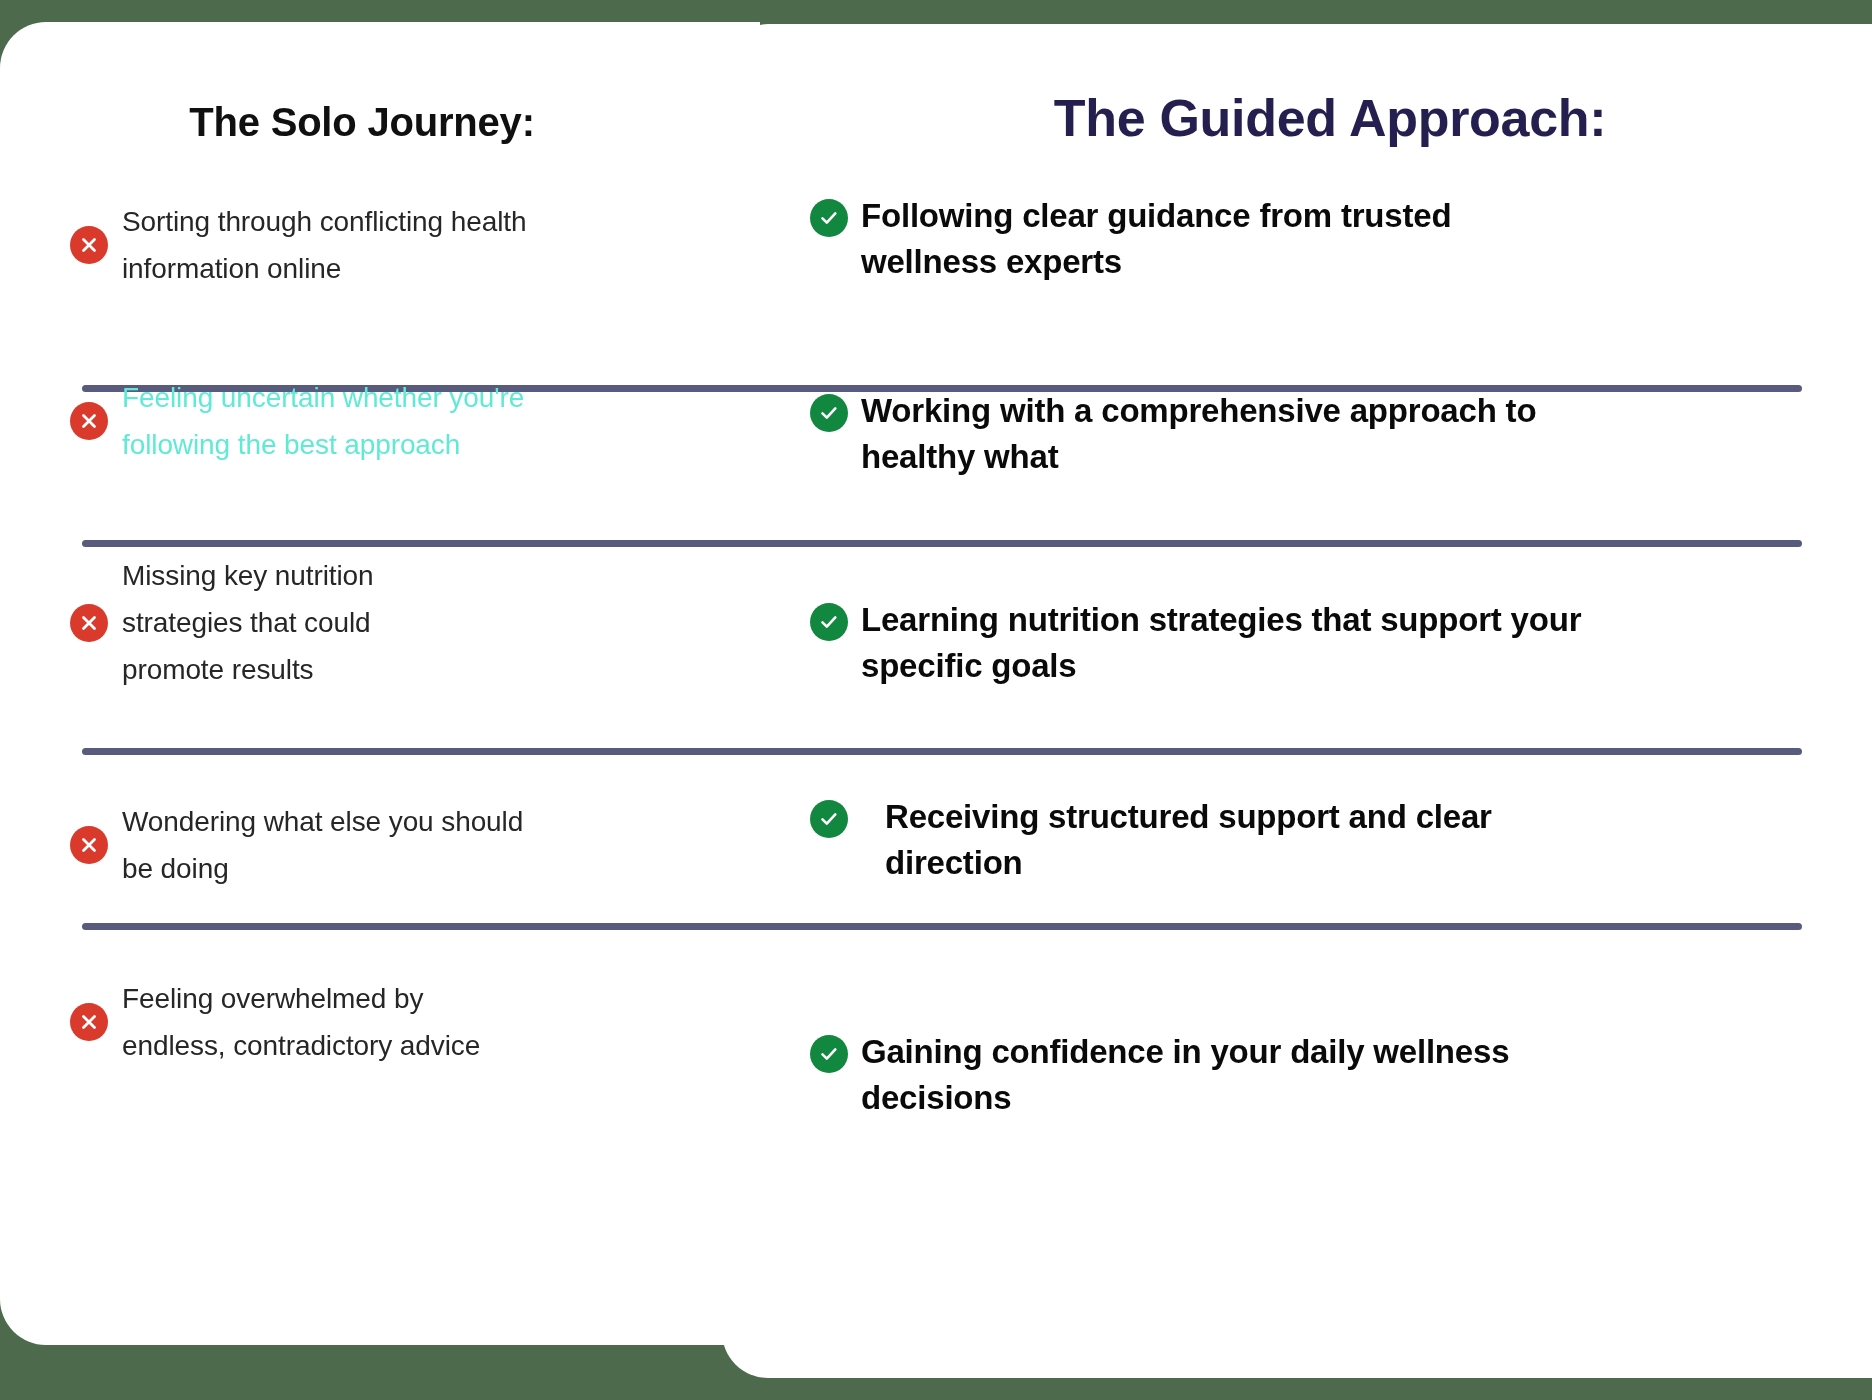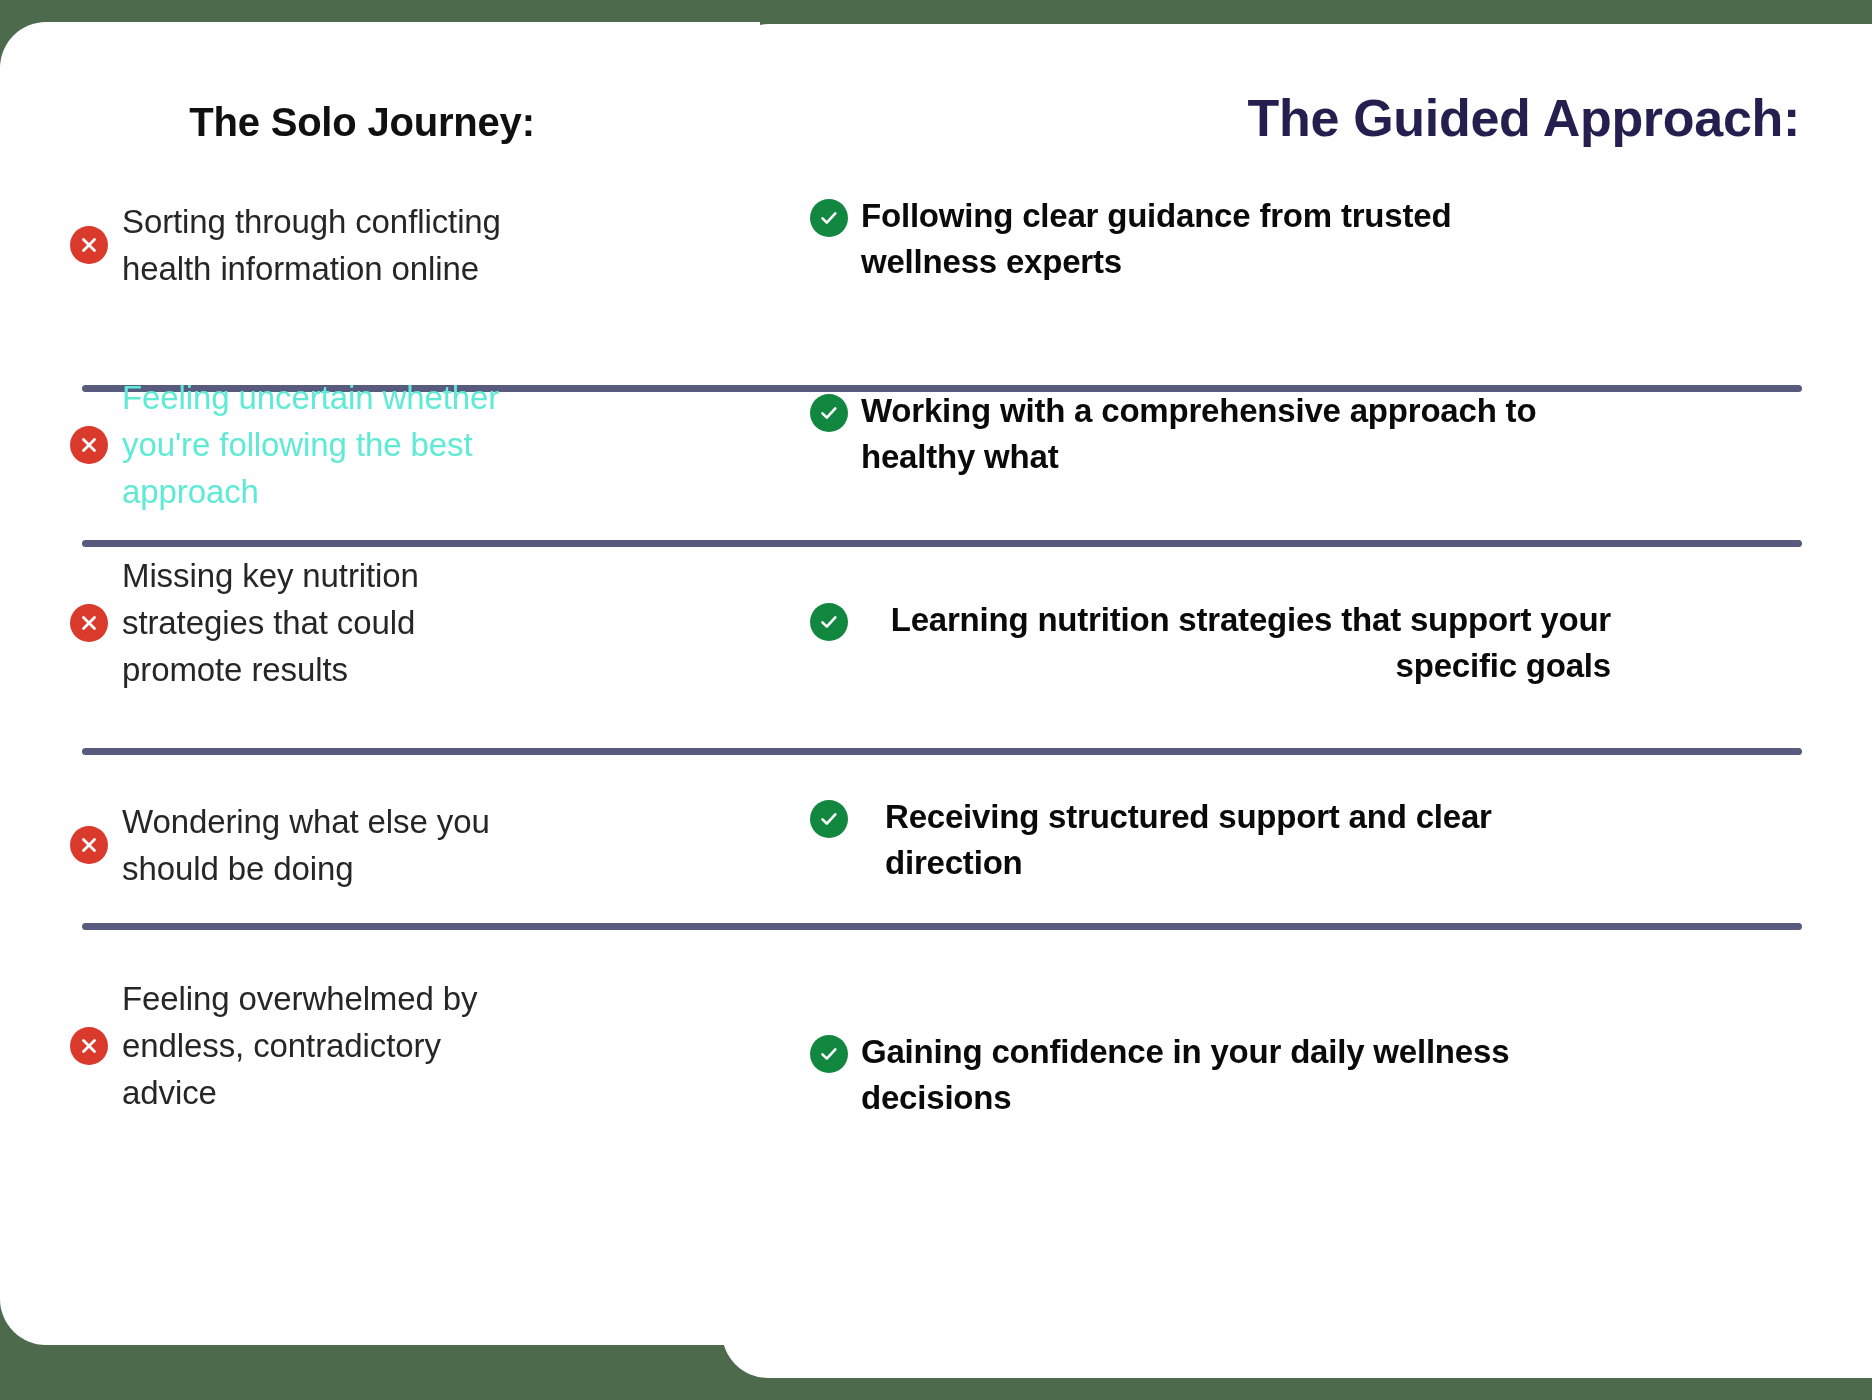--- a/index.html
+++ b/index.html
@@ -58,21 +58,21 @@
   .cell-left {
     position:absolute; left:70px; width:620px;
     display:flex; align-items:center; gap:14px;
   }
   .cell-right {
     position:absolute; left:810px; width:1000px;
     display:flex; align-items:flex-start; gap:13px;
   }
 
   .txt-left {
-    font-size:33px; line-height:47px; color:#262626;
+    font-size:28px; line-height:47px; color:#262626;
     font-weight:normal; letter-spacing:-0.1px;
   }
   .txt-right {
     font-size:33px; line-height:46px; color:#0a0a0a;
     font-weight:bold; letter-spacing:-0.2px;
   }
 
   
   .icon-x, .icon-check {
     flex:0 0 auto; width:38px; height:38px; border-radius:50%;
@@ -87,21 +87,21 @@
 
 <div id="stage">
 
   <div class="panel-left-fill" style="background: rgb(255, 255, 255);"></div>
   <div class="panel-left" style="background: rgb(255, 255, 255);"></div>
   <div class="panel-right-fill" style="background: rgb(255, 255, 255);"></div>
   <div class="panel-right" style="background: rgb(255, 255, 255);"></div>
 
   <div id="content">
     <div class="heading-left">The Solo Journey:</div>
-    <div class="heading-right" style="color: rgb(36, 31, 79); text-align: right;">The Guided Approach:</div>
+    <div class="heading-right" style="color: rgb(36, 31, 79);">The Guided Approach:</div>
 
     <div id="rows">
         <div class="cell-left" style="top: 198px;">
           <span class="icon-x" style="background: rgb(217, 58, 43);">
             <svg width="22" height="22" viewBox="0 0 22 22" aria-hidden="true">
               <path d="M5.5 5.5 L16.5 16.5 M16.5 5.5 L5.5 16.5" stroke="#ffffff" stroke-width="2.8" stroke-linecap="round"></path>
             </svg>
           </span>
           <span class="txt-left" style="width: 440px; color: rgb(38, 38, 38);">Sorting through conflicting health information online</span>
         </div>
@@ -132,21 +132,21 @@
         </div>
         <div class="divider" style="top: 540px; background: rgb(88, 90, 126);"></div>
         <div class="cell-left" style="top: 552px;">
           <span class="icon-x" style="background: rgb(217, 58, 43);">
             <svg width="22" height="22" viewBox="0 0 22 22" aria-hidden="true">
               <path d="M5.5 5.5 L16.5 16.5 M16.5 5.5 L5.5 16.5" stroke="#ffffff" stroke-width="2.8" stroke-linecap="round"></path>
             </svg>
           </span>
           <span class="txt-left" style="width: 350px; color: rgb(38, 38, 38);">Missing key nutrition strategies that could promote results</span>
         </div>
-        <div class="cell-right" style="top: 597px; text-align: right;">
+        <div class="cell-right" style="top: 597px;">
           <span class="icon-check" style="background: rgb(18, 135, 63);">
             <svg width="24" height="24" viewBox="0 0 24 24" aria-hidden="true">
               <path d="M5.5 12.4 L9.8 16.6 L18.3 7.4" fill="none" stroke="#ffffff" stroke-width="2.6" stroke-linecap="round" stroke-linejoin="round"></path>
             </svg>
           </span>
           <span class="txt-right" style="width: 750px; color: rgb(10, 10, 10);">Learning nutrition strategies that support your specific goals</span>
         </div>
         <div class="divider" style="top: 748px; background: rgb(88, 90, 126);"></div>
         <div class="cell-left" style="top: 798px;">
           <span class="icon-x" style="background: rgb(217, 58, 43);">

